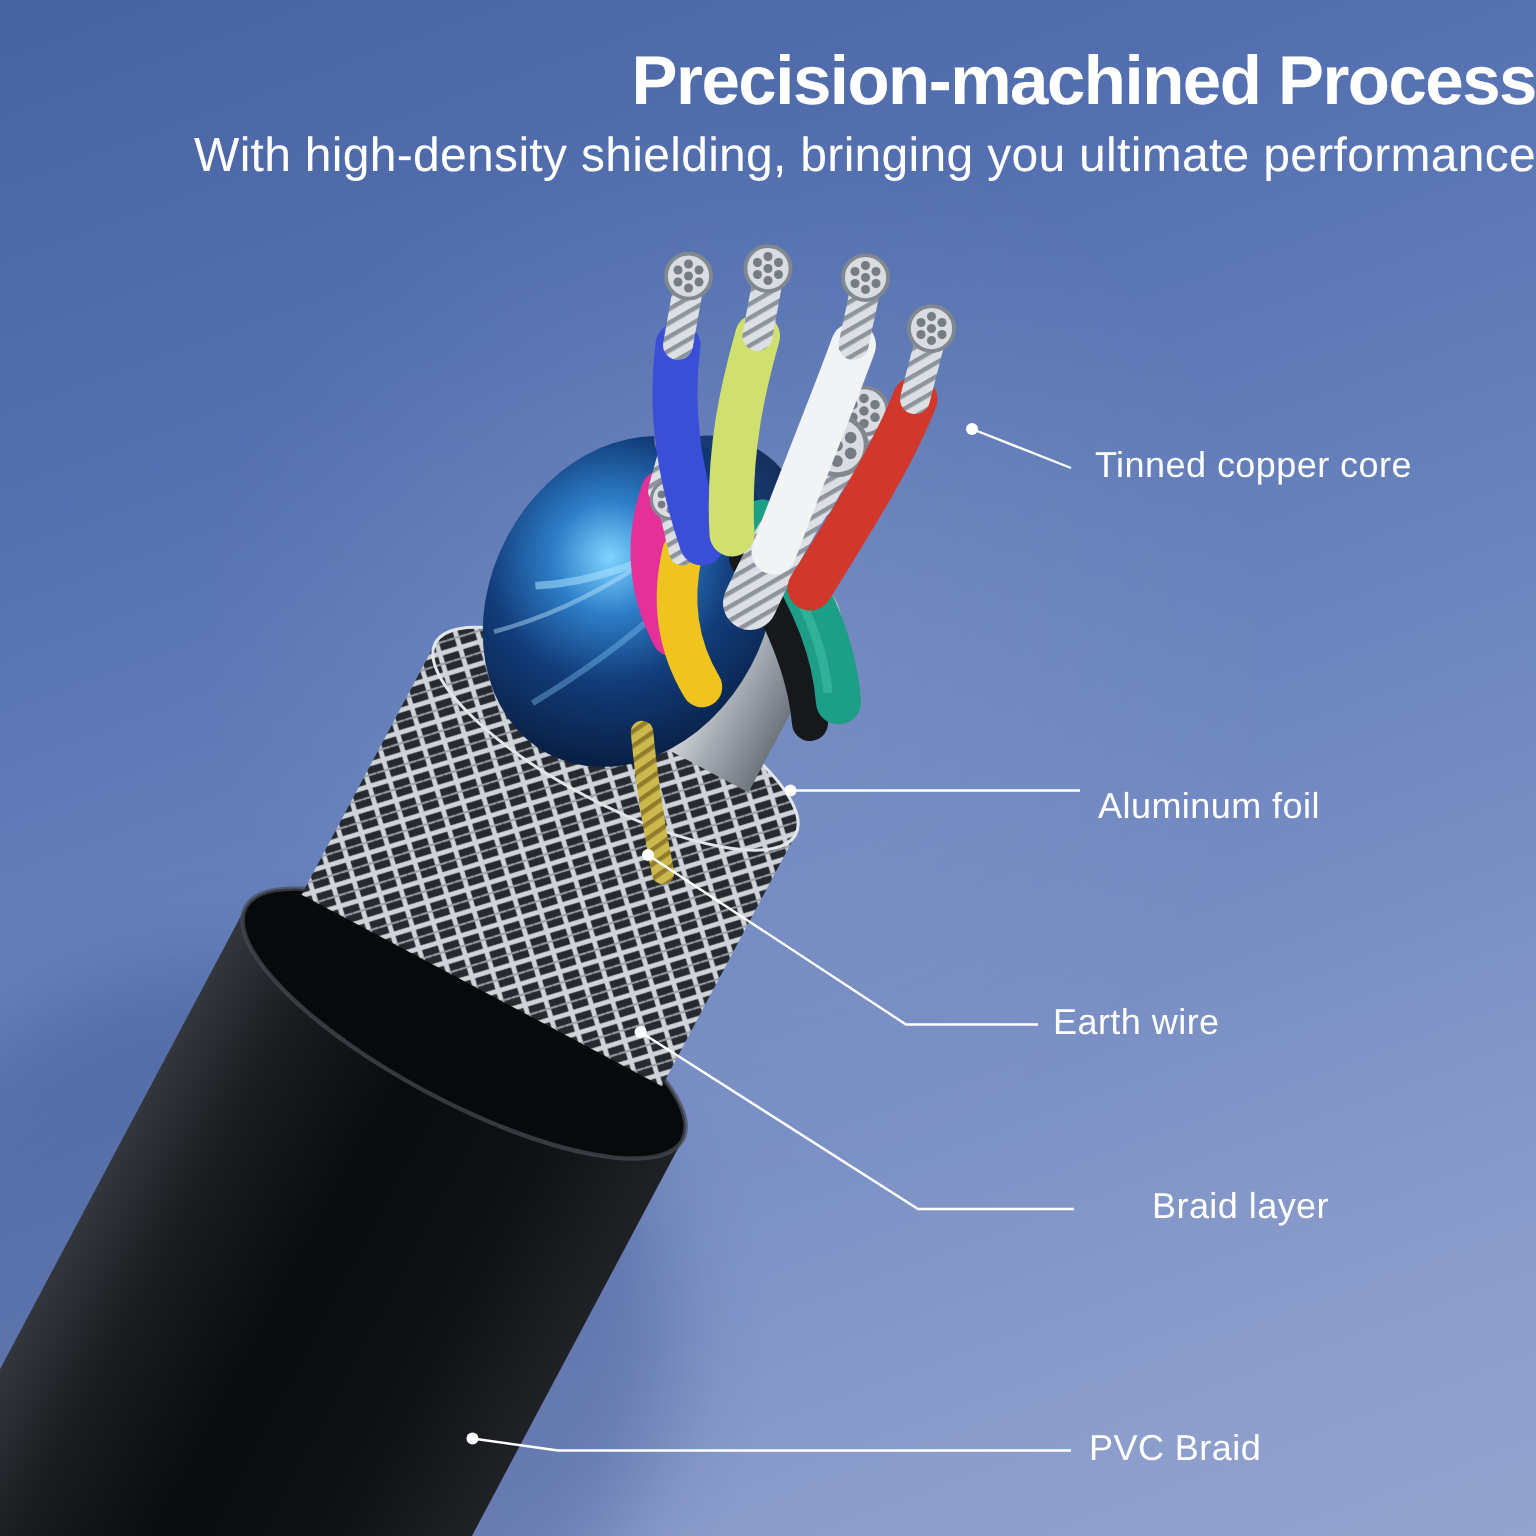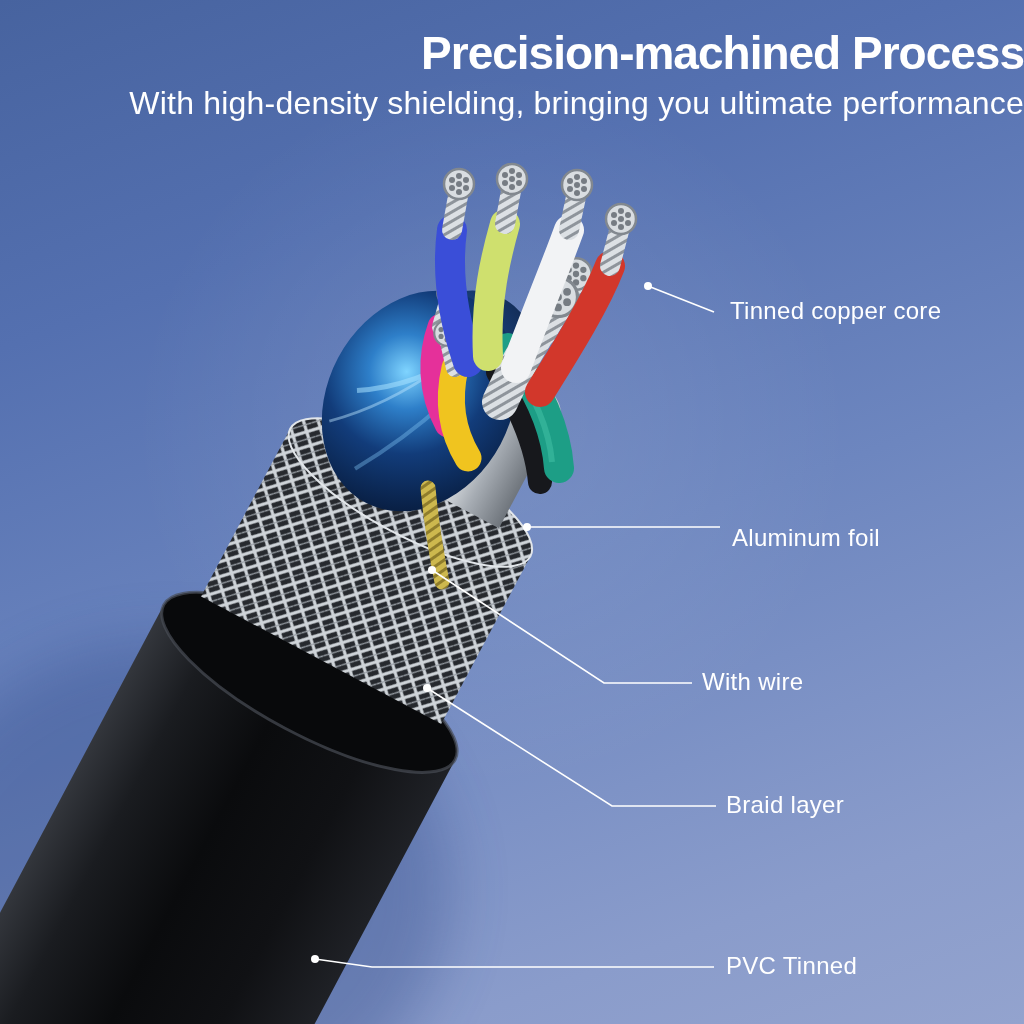--- a/index.html
+++ b/index.html
@@ -48,21 +48,21 @@
   .callout-label {
     position: absolute;
     color: #ffffff;
     font-size: 24px;
     letter-spacing: 0.3px;
     white-space: nowrap;
   }
   .lbl-tinned  { left: 730px; top: 297px; text-align: right; }
   .lbl-foil    { left: 732px; top: 512px; margin-top: 12px; }
   .lbl-earth   { left: 702px; top: 668px; }
-  .lbl-braid   { left: 726px; top: 791px; }
+  .lbl-braid   { left: 768px; top: 791px; }
   .lbl-pvc     { left: 726px; top: 952px; }
 </style>
 </head>
 <body>
 
 <div class="stage">
 
   <svg class="illustration" width="1024" height="1024" viewBox="0 0 1024 1024" xmlns="http://www.w3.org/2000/svg">
     <defs>
       <filter id="soft30" x="-60%" y="-60%" width="220%" height="220%">
@@ -235,17 +235,17 @@
     </g>
   </svg>
 
   <div class="header">
     <h1 class="title">Precision-machined Process</h1>
     <p class="subtitle">With high-density shielding, bringing you ultimate performance</p>
   </div>
 
   <div class="callout-label lbl-tinned">Tinned copper core</div>
   <div class="callout-label lbl-foil">Aluminum foil</div>
-  <div class="callout-label lbl-earth">With wire</div>
+  <div class="callout-label lbl-earth">Earth wire</div>
   <div class="callout-label lbl-braid">Braid layer</div>
-  <div class="callout-label lbl-pvc">PVC Tinned</div>
+  <div class="callout-label lbl-pvc">PVC Braid</div>
 
 </div>
 
 </body></html>

